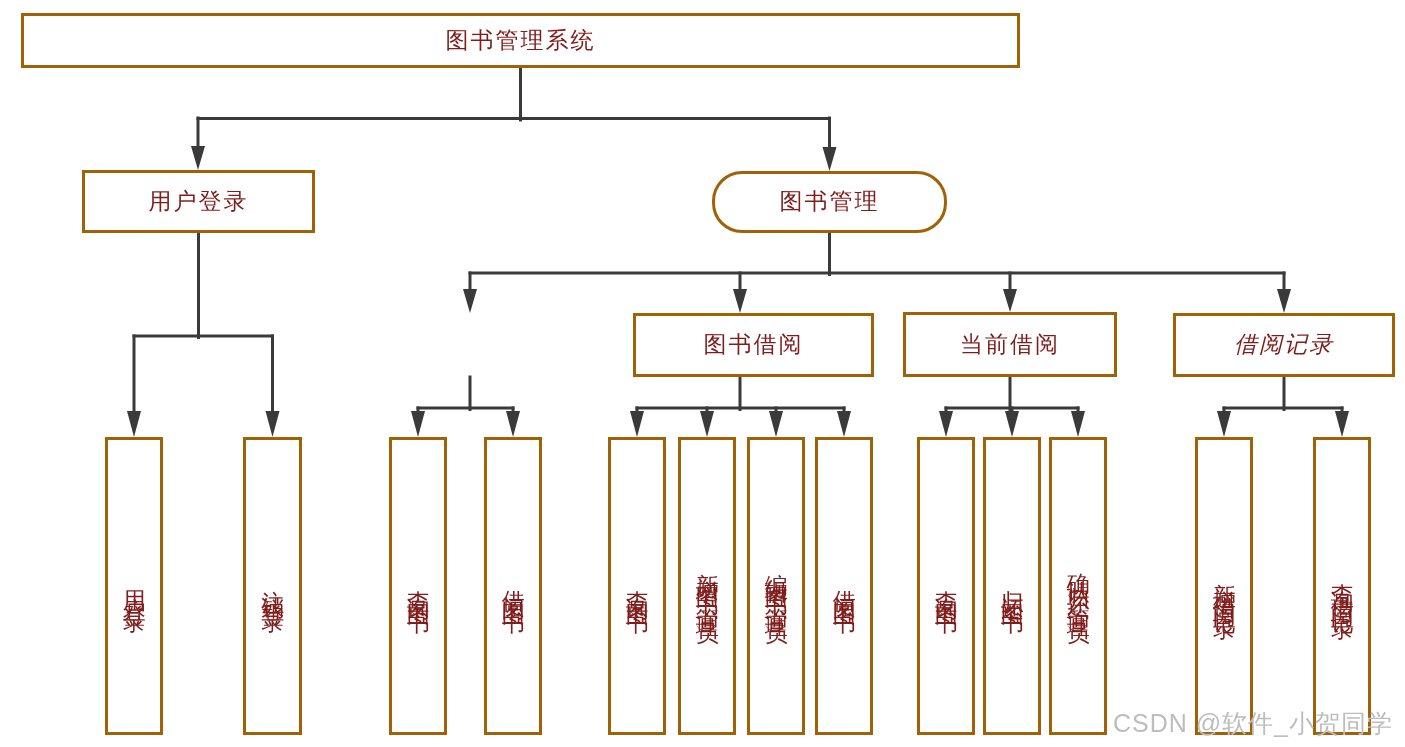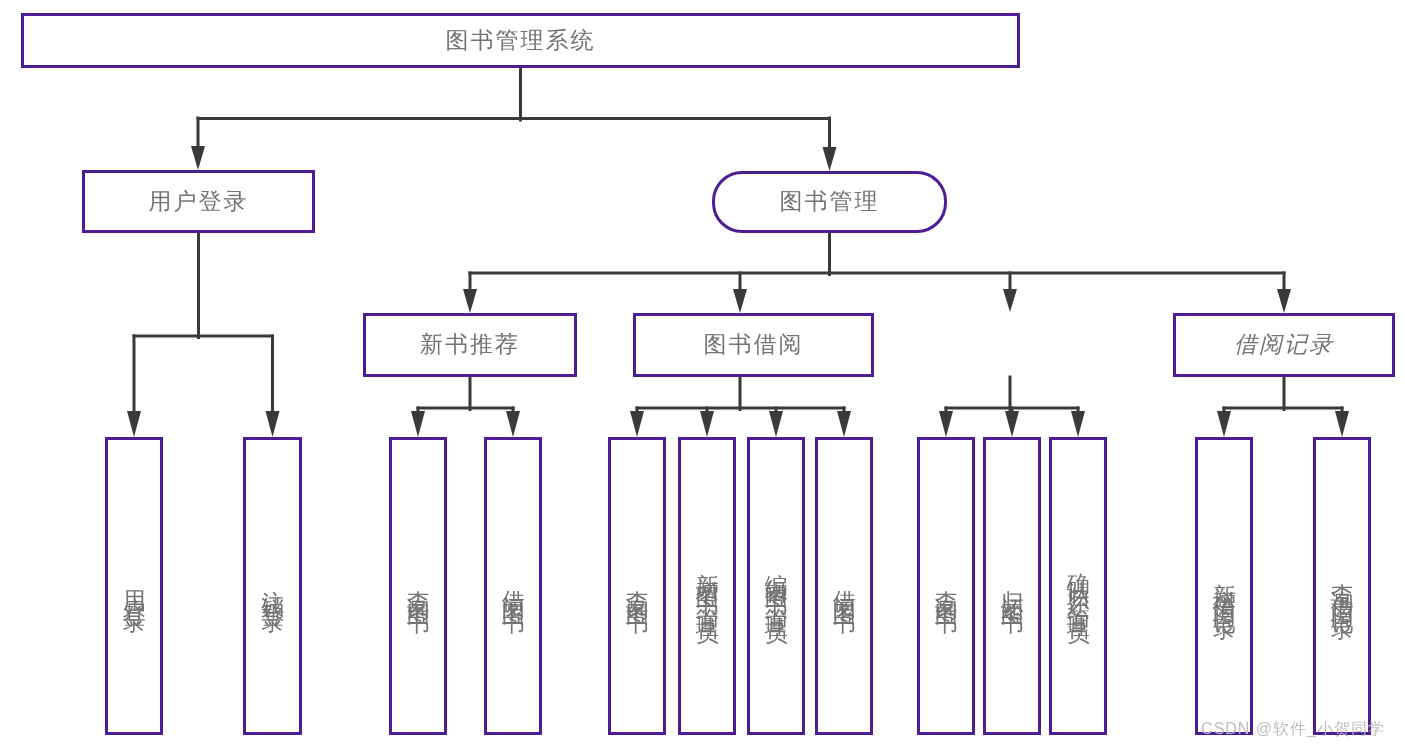--- a/index.html
+++ b/index.html
@@ -18,43 +18,43 @@
   .connectors {
     position: absolute;
     left: 0;
     top: 0;
     pointer-events: none;
   }
   .box {
     position: absolute;
     box-sizing: border-box;
     background: #ffffff;
-    border: 3px solid #4c1d95;
+    border: 3px solid #a16207;
     display: flex;
     align-items: center;
     justify-content: center;
-    color: #737373;
+    color: #7f1d1d;
     font-size: 23px;
     letter-spacing: 2px;
     text-align: center;
     line-height: 1.2;
     z-index: 2;
   }
   .vbox {
     writing-mode: vertical-rl;
     text-orientation: mixed;
     letter-spacing: 7px;
     font-size: 23px;
     padding: 8px 0;
   }
   .watermark {
     position: absolute;
-    right: 20px;
+    right: 12px;
     bottom: 7px;
-    font-size: 16px;
+    font-size: 25px;
     letter-spacing: 1px;
     color: #bdbdbd;
     z-index: 3;
     white-space: nowrap;
   }
 </style>
 </head>
 <body>
 
 <div class="canvas">
@@ -133,22 +133,22 @@
       <path d="M1342 408 V412"></path>
       <polygon points="1335,411 1349,411 1342,437" fill="#3a3a3a" stroke="none"></polygon>
     </g>
   </svg>
 
   <div class="box" style="left:21px; top:13px; width:999px; height:55px;">图书管理系统</div>
 
   <div class="box" style="left:82px; top:170px; width:233px; height:63px;">用户登录</div>
   <div class="box" style="left:712px; top:171px; width:235px; height:62px;border-radius:30px;">图书管理</div>
 
-  <div class="box" style="left:363px; top:313px; width:214px; height:64px;">新书推荐</div>
   <div class="box" style="left:633px; top:313px; width:241px; height:64px;">图书借阅</div>
+  <div class="box" style="left:903px; top:312px; width:214px; height:65px;">当前借阅</div>
   <div class="box" style="left:1173px; top:313px; width:222px; height:64px;font-style:italic;">借阅记录</div>
 
   <div class="box vbox" style="left:105px; top:437px; width:58px; height:298px;">用户登录</div>
   <div class="box vbox" style="left:243px; top:437px; width:59px; height:298px;">注销登录</div>
 
   <div class="box vbox" style="left:389px; top:437px; width:58px; height:298px;">查询图书</div>
   <div class="box vbox" style="left:484px; top:437px; width:58px; height:298px;">借阅图书</div>
 
   <div class="box vbox" style="left:608px; top:437px; width:58px; height:298px;">查询图书</div>
   <div class="box vbox" style="left:678px; top:437px; width:58px; height:298px;">新增图书（管理员）</div>

